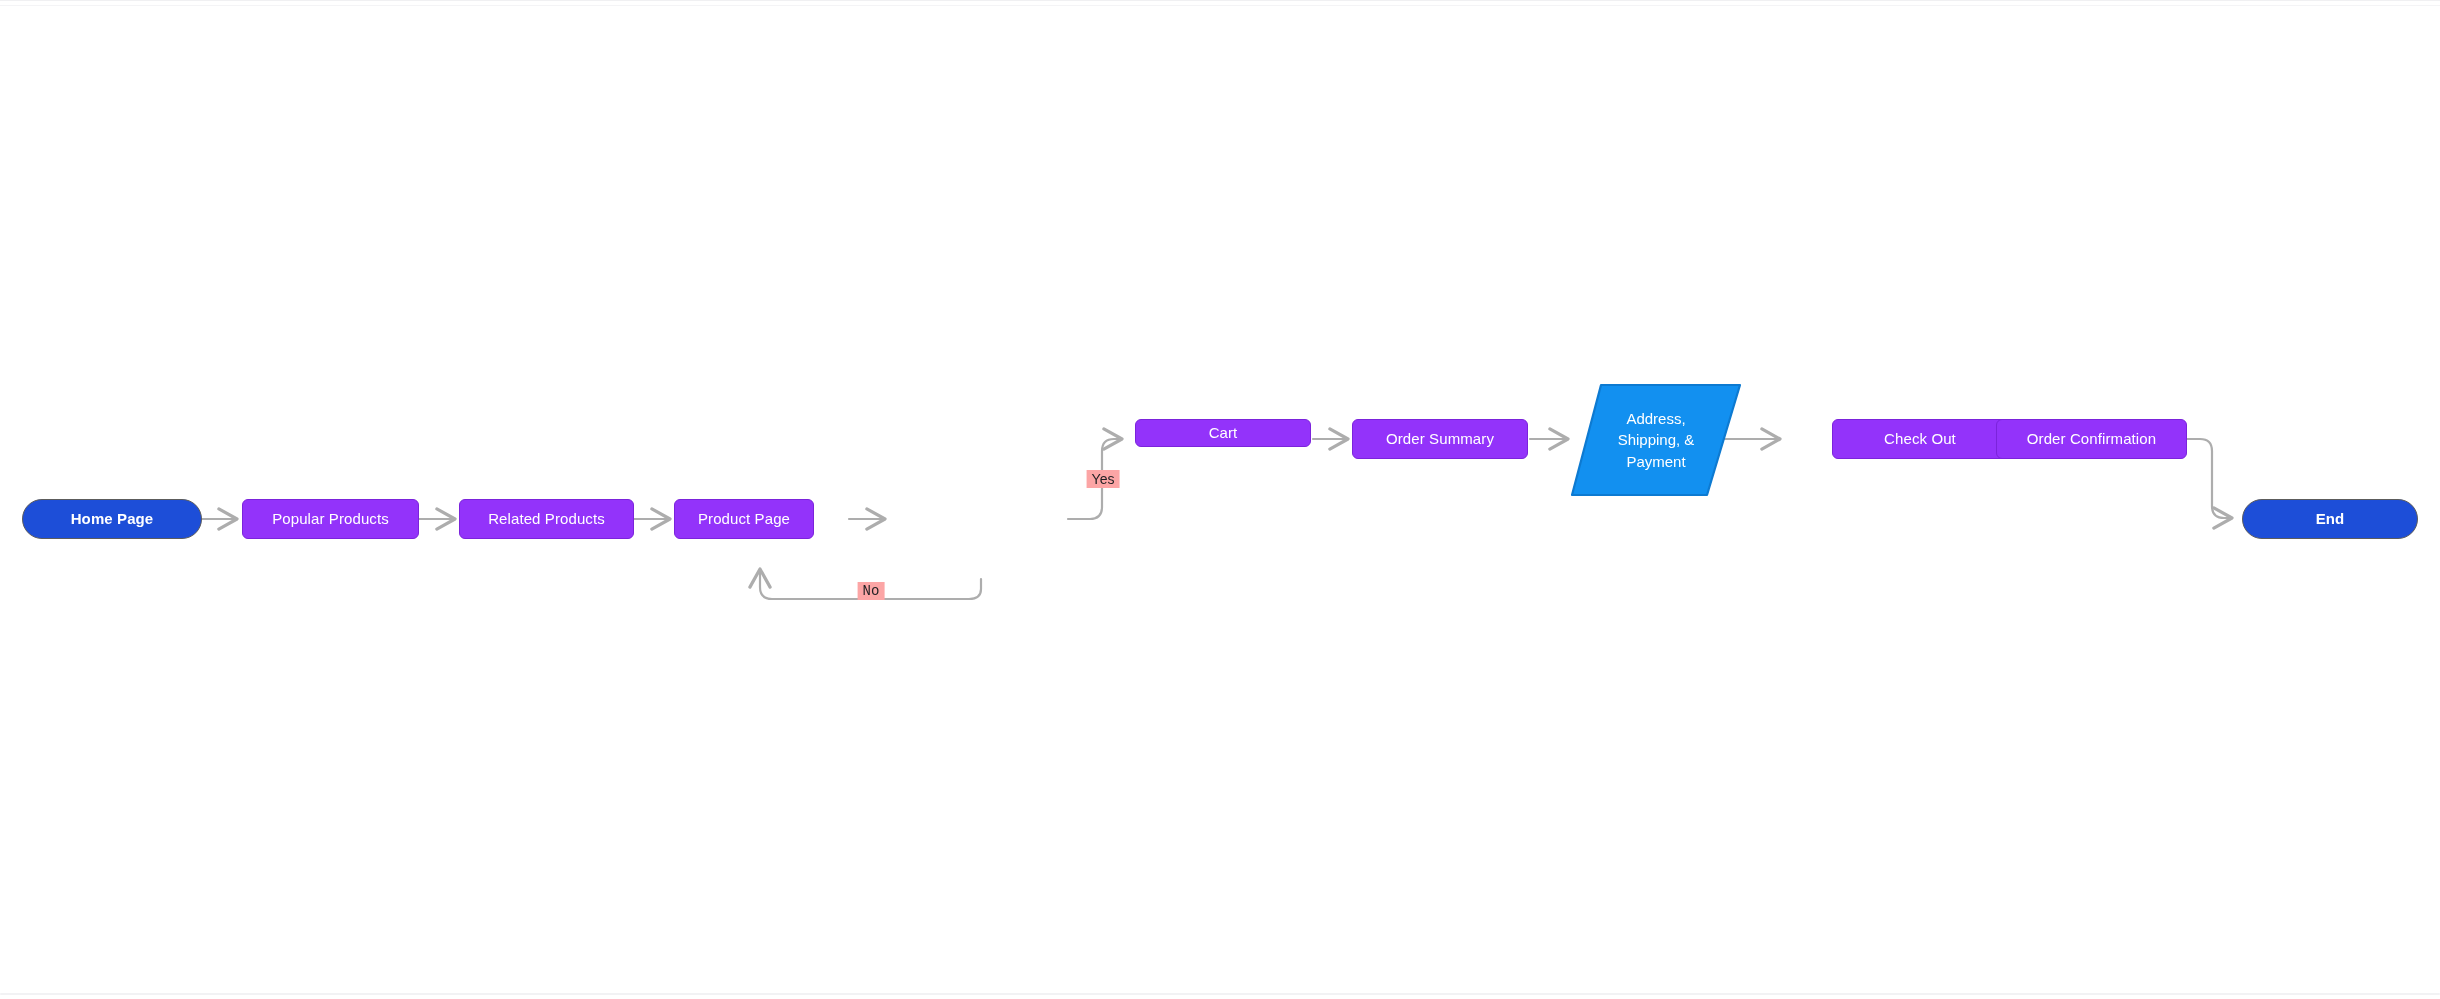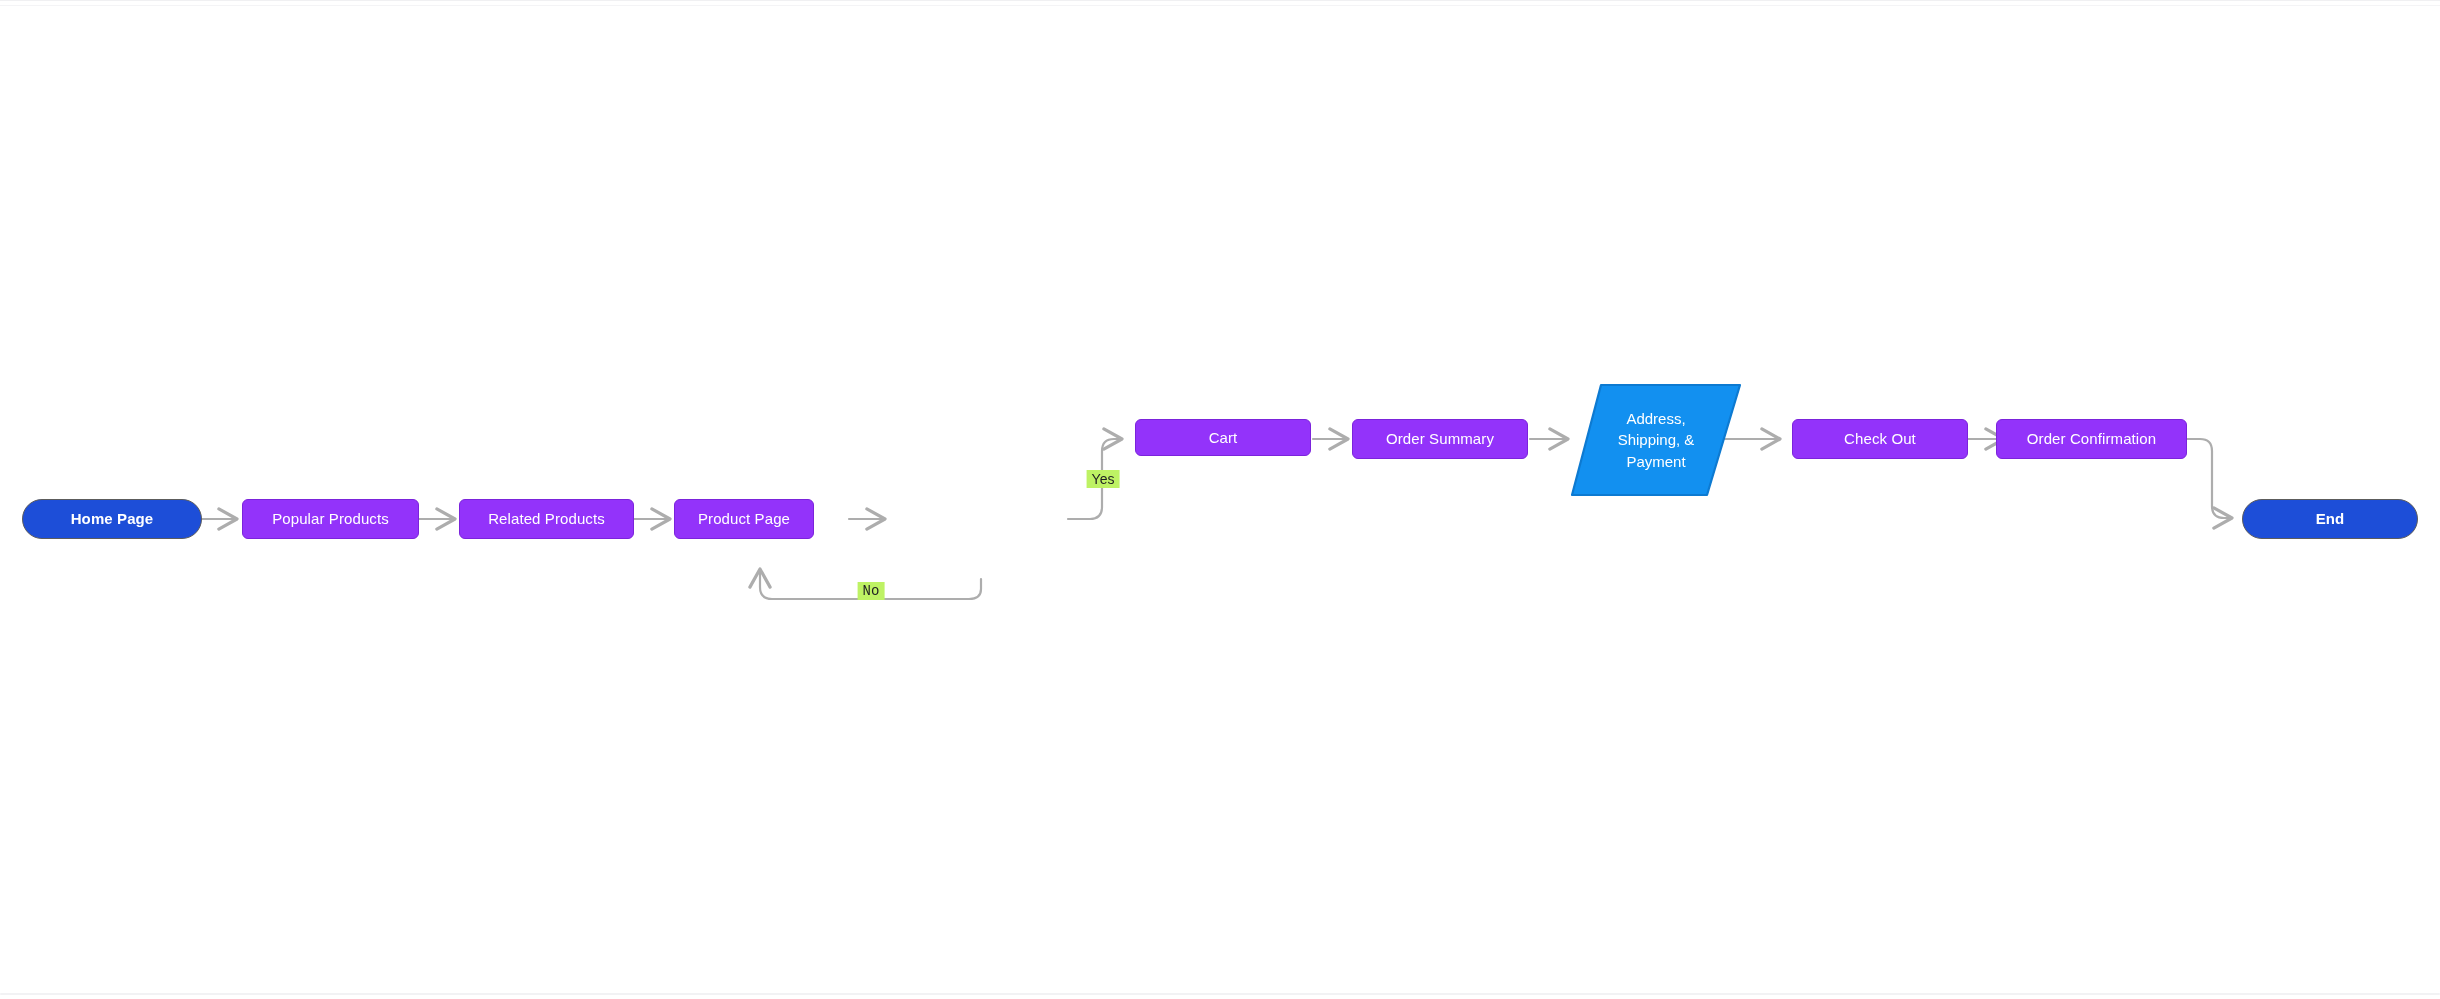--- a/index.html
+++ b/index.html
@@ -101,21 +101,21 @@
     display: flex;
     align-items: center;
     justify-content: center;
     color: #ffffff;
     font-size: 15px;
     text-align: center;
     font-family: "Liberation Sans", sans-serif;
   }
   .edge-label {
     position: absolute;
-    background: #bef264;
+    background: #fca5a5;
     color: #1f1f22;
     font-size: 14px;
     font-family: "Liberation Sans", sans-serif;
     padding: 1px 5px;
     white-space: nowrap;
     transform: translate(-50%, -50%);
   }
 </style>
 </head>
 <body>
@@ -161,42 +161,42 @@
 
   <div class="node node-process" style="left:459px; top:498px; width:175px; height:40px;">
     <span>Related Products</span>
   </div>
 
   <div class="node node-process" style="left:674px; top:498px; width:140px; height:40px;">
     <span>Product Page</span>
   </div>
 
 
-  <div class="node node-process" style="left:1135px; top:418px; width:176px; height:37px;">
+  <div class="node node-process" style="left:1135px; top:418px; width:176px; height:28px;">
     <span>Cart</span>
   </div>
 
   <div class="node node-process" style="left:1352px; top:418px; width:176px; height:40px;">
     <span>Order Summary</span>
   </div>
 
   <div class="node-io-wrap" style="left:1568px; top:380px; width:176px; height:118px;">
     <svg class="node-io-shape" viewBox="0 0 176 118" xmlns="http://www.w3.org/2000/svg">
       <path d="M 33 4 L 172 4 L 139 114 L 4 114 Z" fill="#1290f0" stroke="#0d7ad1" stroke-width="2.2" stroke-linejoin="round"></path>
     </svg>
     <div class="node-io-label">
       <div>
         <div>Address,</div>
         <div>Shipping, &amp;</div>
         <div>Payment</div>
       </div>
     </div>
   </div>
 
-  <div class="node node-process" style="left:1792px; top:418px; width:176px; height:40px;">
+  <div class="node node-process" style="left:1832px; top:418px; width:176px; height:40px;">
     <span>Check Out</span>
   </div>
 
   <div class="node node-process" style="left:1996px; top:418px; width:191px; height:40px;">
     <span>Order Confirmation</span>
   </div>
 
   <div class="node node-terminal" style="left:2242px; top:498px; width:176px; height:40px;">
     <span>End</span>
   </div>

